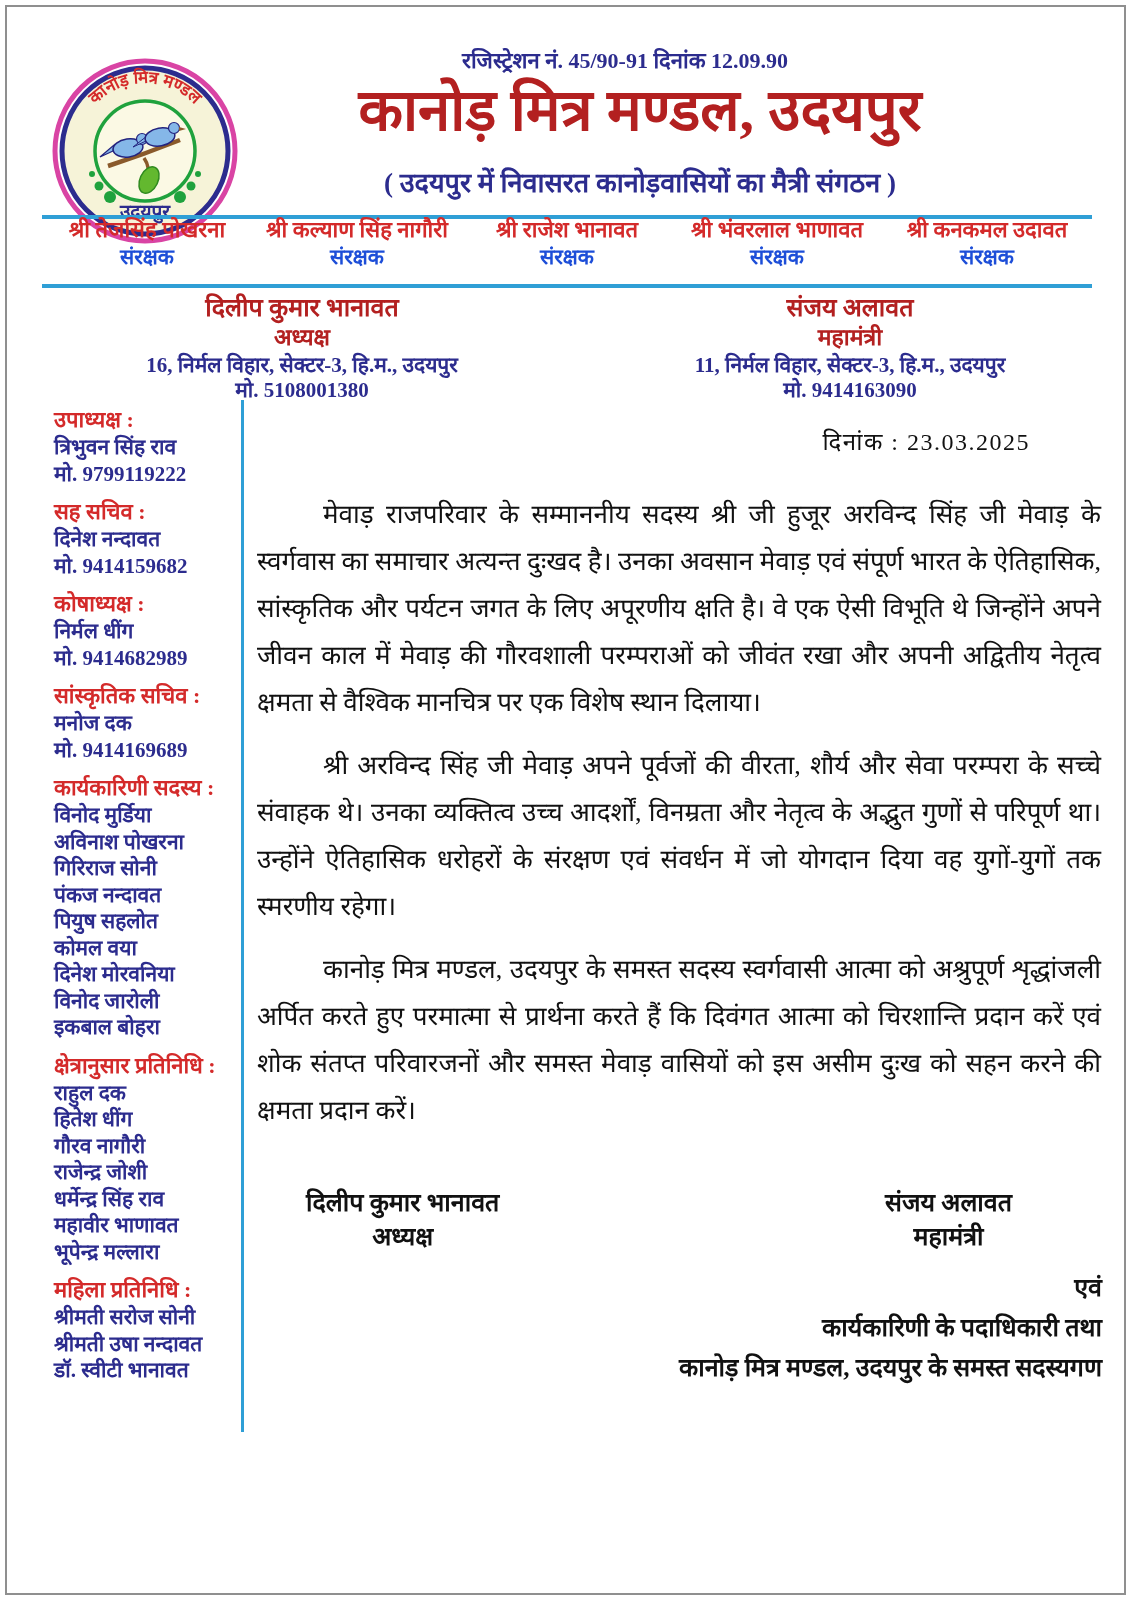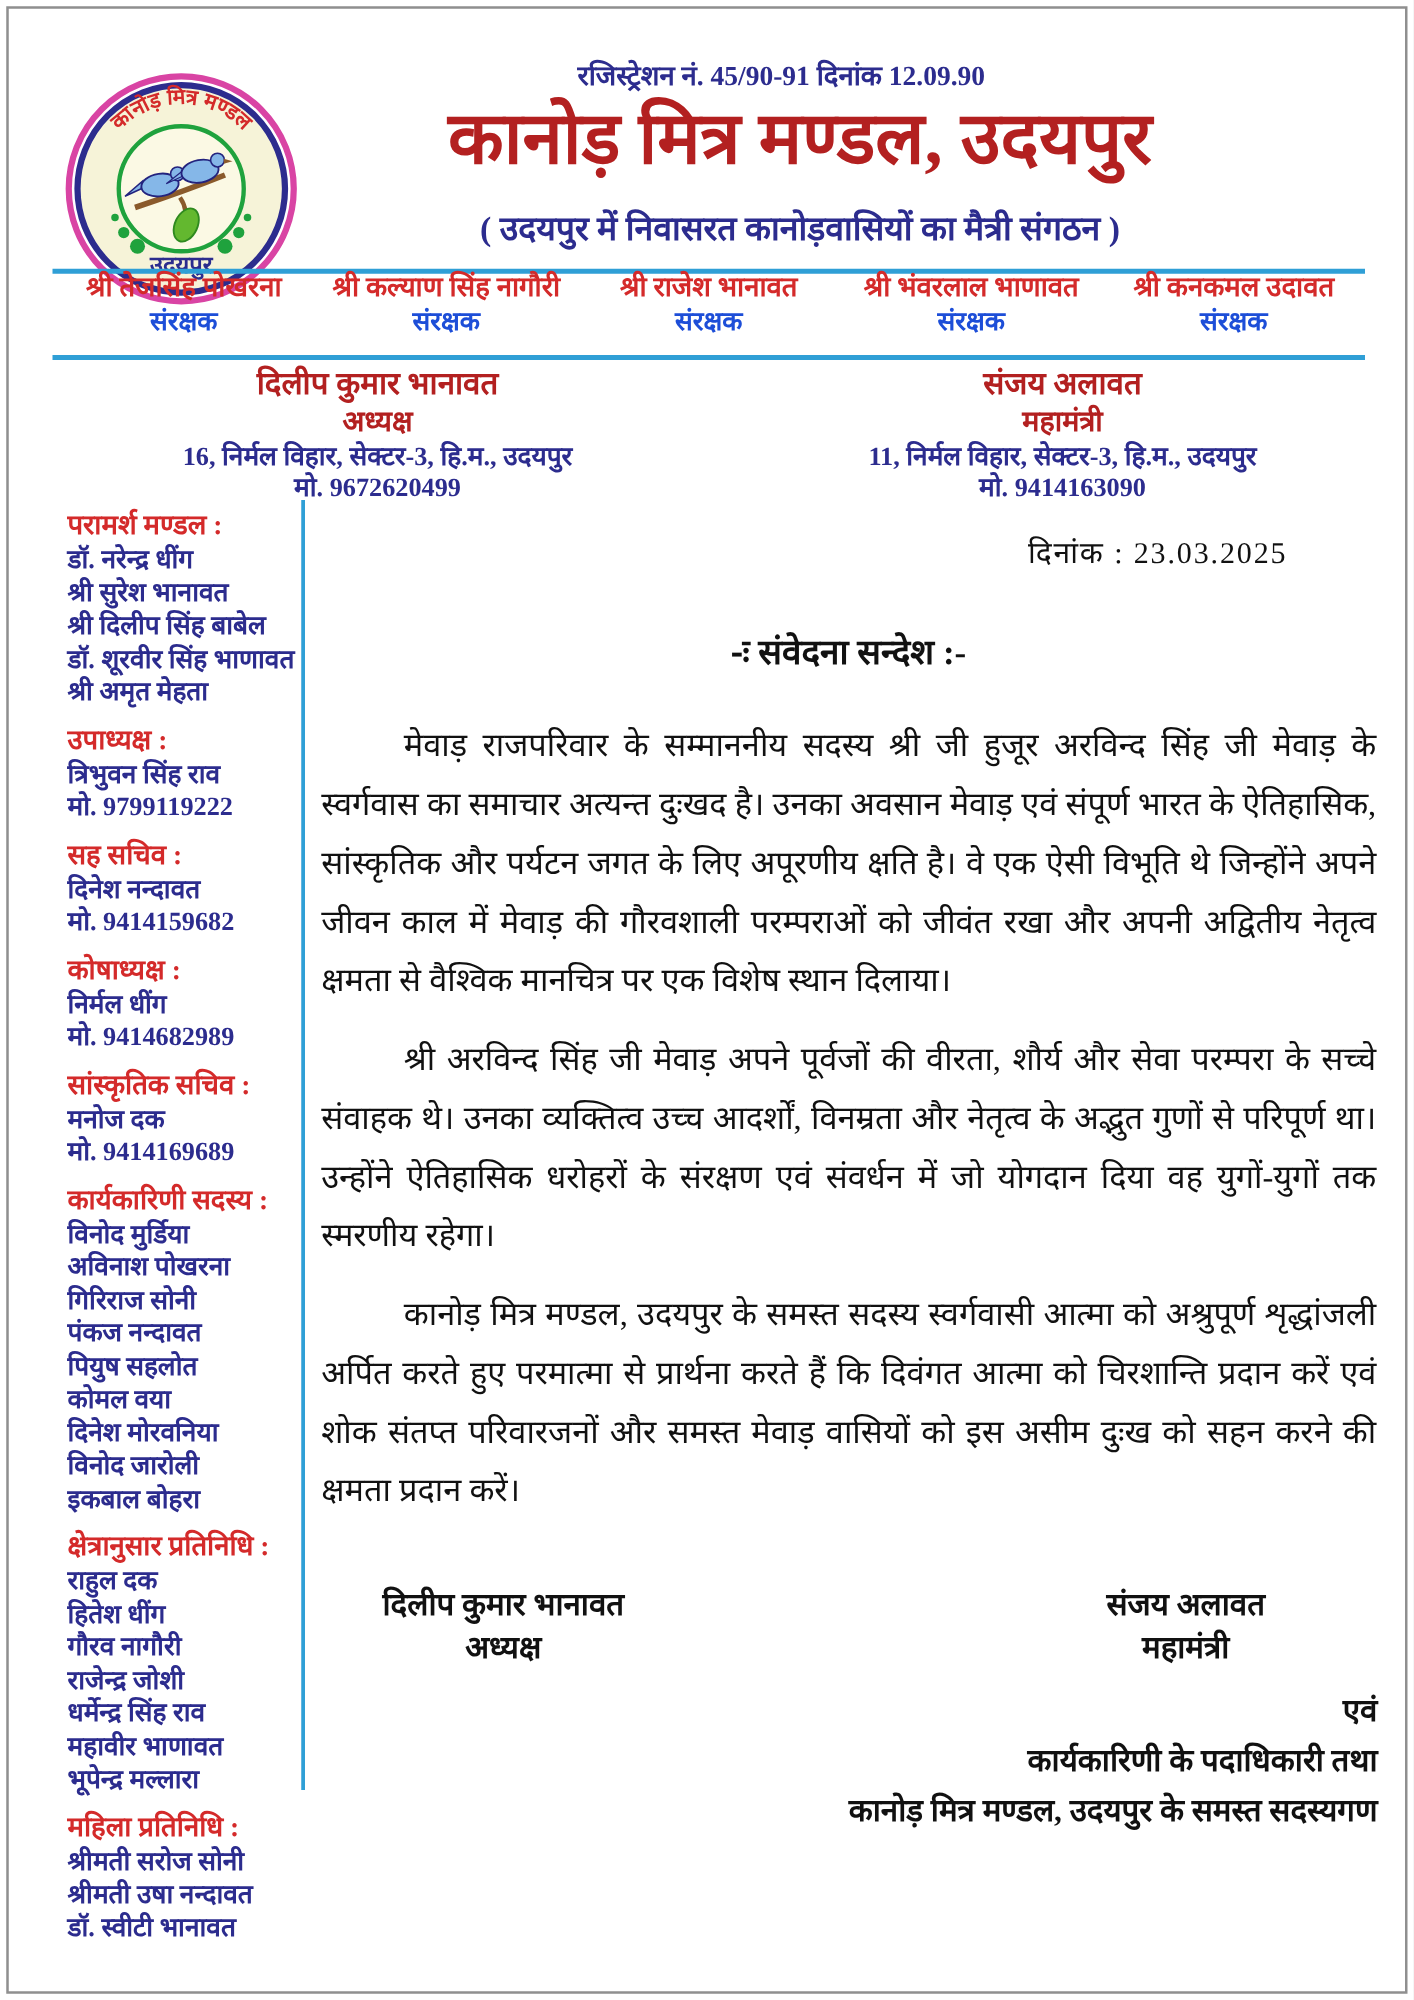--- a/index.html
+++ b/index.html
@@ -128,40 +128,32 @@
       <div class="patron-role">संरक्षक</div>
     </div>
   </div>
 
   <div class="hline hline2"></div>
 
   <div class="officer officer-left">
     <div class="officer-name">दिलीप कुमार भानावत</div>
     <div class="officer-role">अध्यक्ष</div>
     <div class="officer-address">16, निर्मल विहार, सेक्टर-3, हि.म., उदयपुर</div>
-    <div class="officer-mobile">मो. 9672620499</div>
+    <div class="officer-mobile">मो. 5108001380</div>
   </div>
   <div class="officer officer-right">
     <div class="officer-name">संजय अलावत</div>
     <div class="officer-role">महामंत्री</div>
     <div class="officer-address">11, निर्मल विहार, सेक्टर-3, हि.म., उदयपुर</div>
     <div class="officer-mobile">मो. 9414163090</div>
   </div>
 
   <div class="vline"></div>
 
   <div class="sidebar">
-      <div class="side-group">
-        <div class="side-heading">परामर्श मण्डल :</div>
-        <div class="side-item">डॉ. नरेन्द्र धींग</div>
-        <div class="side-item">श्री सुरेश भानावत</div>
-        <div class="side-item">श्री दिलीप सिंह बाबेल</div>
-        <div class="side-item">डॉ. शूरवीर सिंह भाणावत</div>
-        <div class="side-item">श्री अमृत मेहता</div>
-      </div>
       <div class="side-group">
         <div class="side-heading">उपाध्यक्ष :</div>
         <div class="side-item">त्रिभुवन सिंह राव</div>
         <div class="side-item">मो. 9799119222</div>
       </div>
       <div class="side-group">
         <div class="side-heading">सह सचिव :</div>
         <div class="side-item">दिनेश नन्दावत</div>
         <div class="side-item">मो. 9414159682</div>
       </div>
@@ -200,21 +192,20 @@
       <div class="side-group">
         <div class="side-heading">महिला प्रतिनिधि :</div>
         <div class="side-item">श्रीमती सरोज सोनी</div>
         <div class="side-item">श्रीमती उषा नन्दावत</div>
         <div class="side-item">डॉ. स्वीटी भानावत</div>
       </div>
     </div>
 
   <div class="main">
     <div class="date">दिनांक : 23.03.2025</div>
-    <div class="heading">-ः संवेदना सन्देश :-</div>
     <p class="para para-1">मेवाड़ राजपरिवार के सम्माननीय सदस्य श्री जी हुजूर अरविन्द सिंह जी मेवाड़ के स्वर्गवास का समाचार अत्यन्त दुःखद है। उनका अवसान मेवाड़ एवं संपूर्ण भारत के ऐतिहासिक, सांस्कृतिक और पर्यटन जगत के लिए अपूरणीय क्षति है। वे एक ऐसी विभूति थे जिन्होंने अपने जीवन काल में मेवाड़ की गौरवशाली परम्पराओं को जीवंत रखा और अपनी अद्वितीय नेतृत्व क्षमता से वैश्विक मानचित्र पर एक विशेष स्थान दिलाया।</p>
     <p class="para para-2">श्री अरविन्द सिंह जी मेवाड़ अपने पूर्वजों की वीरता, शौर्य और सेवा परम्परा के सच्चे संवाहक थे। उनका व्यक्तित्व उच्च आदर्शों, विनम्रता और नेतृत्व के अद्भुत गुणों से परिपूर्ण था। उन्होंने ऐतिहासिक धरोहरों के संरक्षण एवं संवर्धन में जो योगदान दिया वह युगों-युगों तक स्मरणीय रहेगा।</p>
     <p class="para para-3">कानोड़ मित्र मण्डल, उदयपुर के समस्त सदस्य स्वर्गवासी आत्मा को अश्रुपूर्ण शृद्धांजली अर्पित करते हुए परमात्मा से प्रार्थना करते हैं कि दिवंगत आत्मा को चिरशान्ति प्रदान करें एवं शोक संतप्त परिवारजनों और समस्त मेवाड़ वासियों को इस असीम दुःख को सहन करने की क्षमता प्रदान करें।</p>
     <div class="sigrow">
       <div class="sig">
         <div class="sig-name">दिलीप कुमार भानावत</div>
         <div class="sig-role">अध्यक्ष</div>
       </div>
       <div class="sig">
         <div class="sig-name">संजय अलावत</div>

